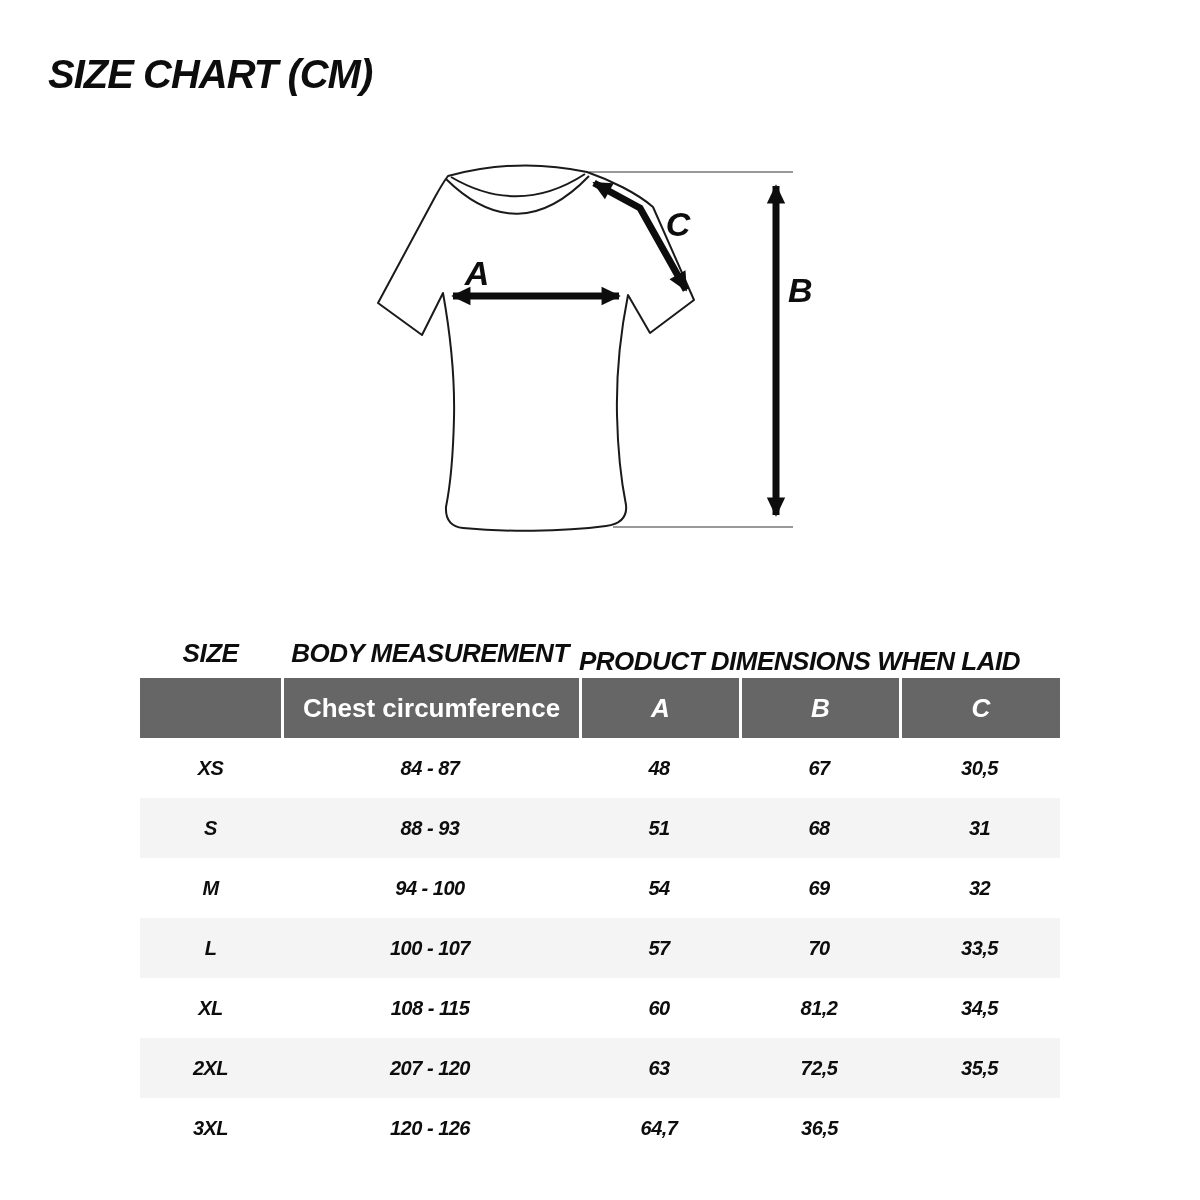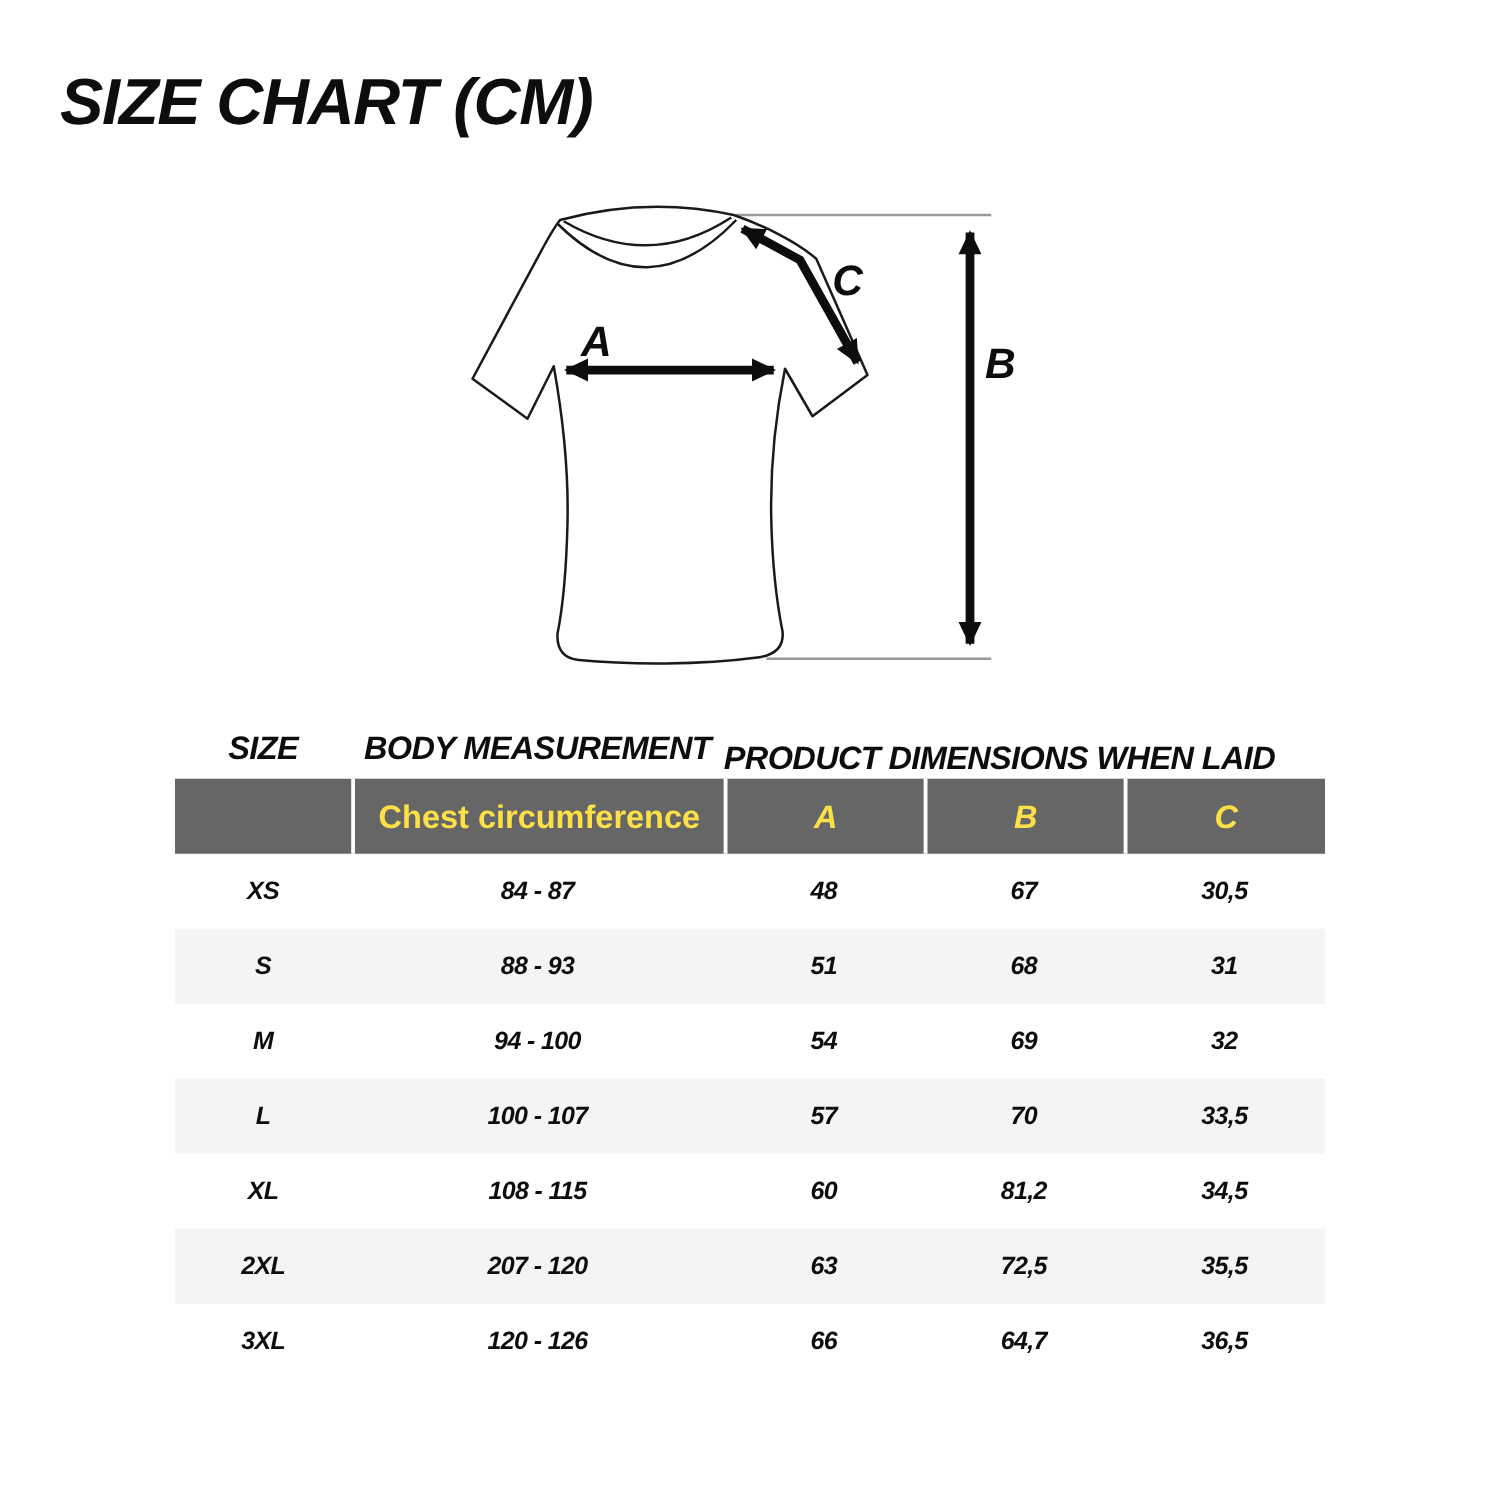--- a/index.html
+++ b/index.html
@@ -3,42 +3,42 @@
 <meta charset="utf-8">
 <style>
   * { margin:0; padding:0; box-sizing:border-box; }
   html,body { background:#ffffff; }
   .stage {
     position:relative; width:1200px; height:1200px; background:#ffffff;
     font-family:"Liberation Sans","DejaVu Sans",sans-serif; color:#0d0d0d; overflow:hidden;
   }
   .title {
     position:absolute; left:48px; top:52px;
-    font-size:52px; font-weight:700; font-style:italic; letter-spacing:-1px;
+    font-size:40px; font-weight:700; font-style:italic; letter-spacing:-1px;
   }
   .diagram { position:absolute; left:355px; top:140px; }
   .dlabel { font-size:34px; font-weight:700; font-style:italic; fill:#0d0d0d; }
 
-  .sizetable { position:absolute; left:140px; top:573px; width:920px; }
+  .sizetable { position:absolute; left:140px; top:628px; width:920px; }
   .row { display:flex; width:920px; }
   .c { display:flex; align-items:center; justify-content:center; }
   .c.size    { width:141px; }
   .c.body    { width:298px; }
   .c.colA    { width:160px; }
   .c.colB    { width:160px; }
   .c.colC    { width:161px; }
   .c.product { width:481px;margin-top:48px; }
 
   .grouprow { height:50px; }
   .grouprow .c {
     font-size:26px; font-weight:700; font-style:italic; letter-spacing:-0.5px;
   }
   .headrow { height:60px; }
   .headrow .c {
-    background:#666666; color:#fde047; font-size:26px; font-weight:700;
+    background:#666666; color:#ffffff; font-size:26px; font-weight:700;
   }
   .headrow .c + .c { border-left:3px solid #ffffff; }
   .headrow .abc { font-style:italic; }
   .datarow { height:60px; }
   .datarow .c {
     font-size:20px; font-weight:700; font-style:italic; letter-spacing:-0.5px;
   }
   .datarow.alt { background:#f4f4f4; }
 </style>
 </head>
@@ -142,19 +142,18 @@
       <div class="c size">2XL</div>
       <div class="c body">207 - 120</div>
       <div class="c colA">63</div>
       <div class="c colB">72,5</div>
       <div class="c colC">35,5</div>
     </div>
 
     <div class="row datarow">
       <div class="c size">3XL</div>
       <div class="c body">120 - 126</div>
-      <div class="c colA">66</div>
       <div class="c colB">64,7</div>
       <div class="c colC">36,5</div>
     </div>
 
   </div>
 </div>
 
 </body></html>

